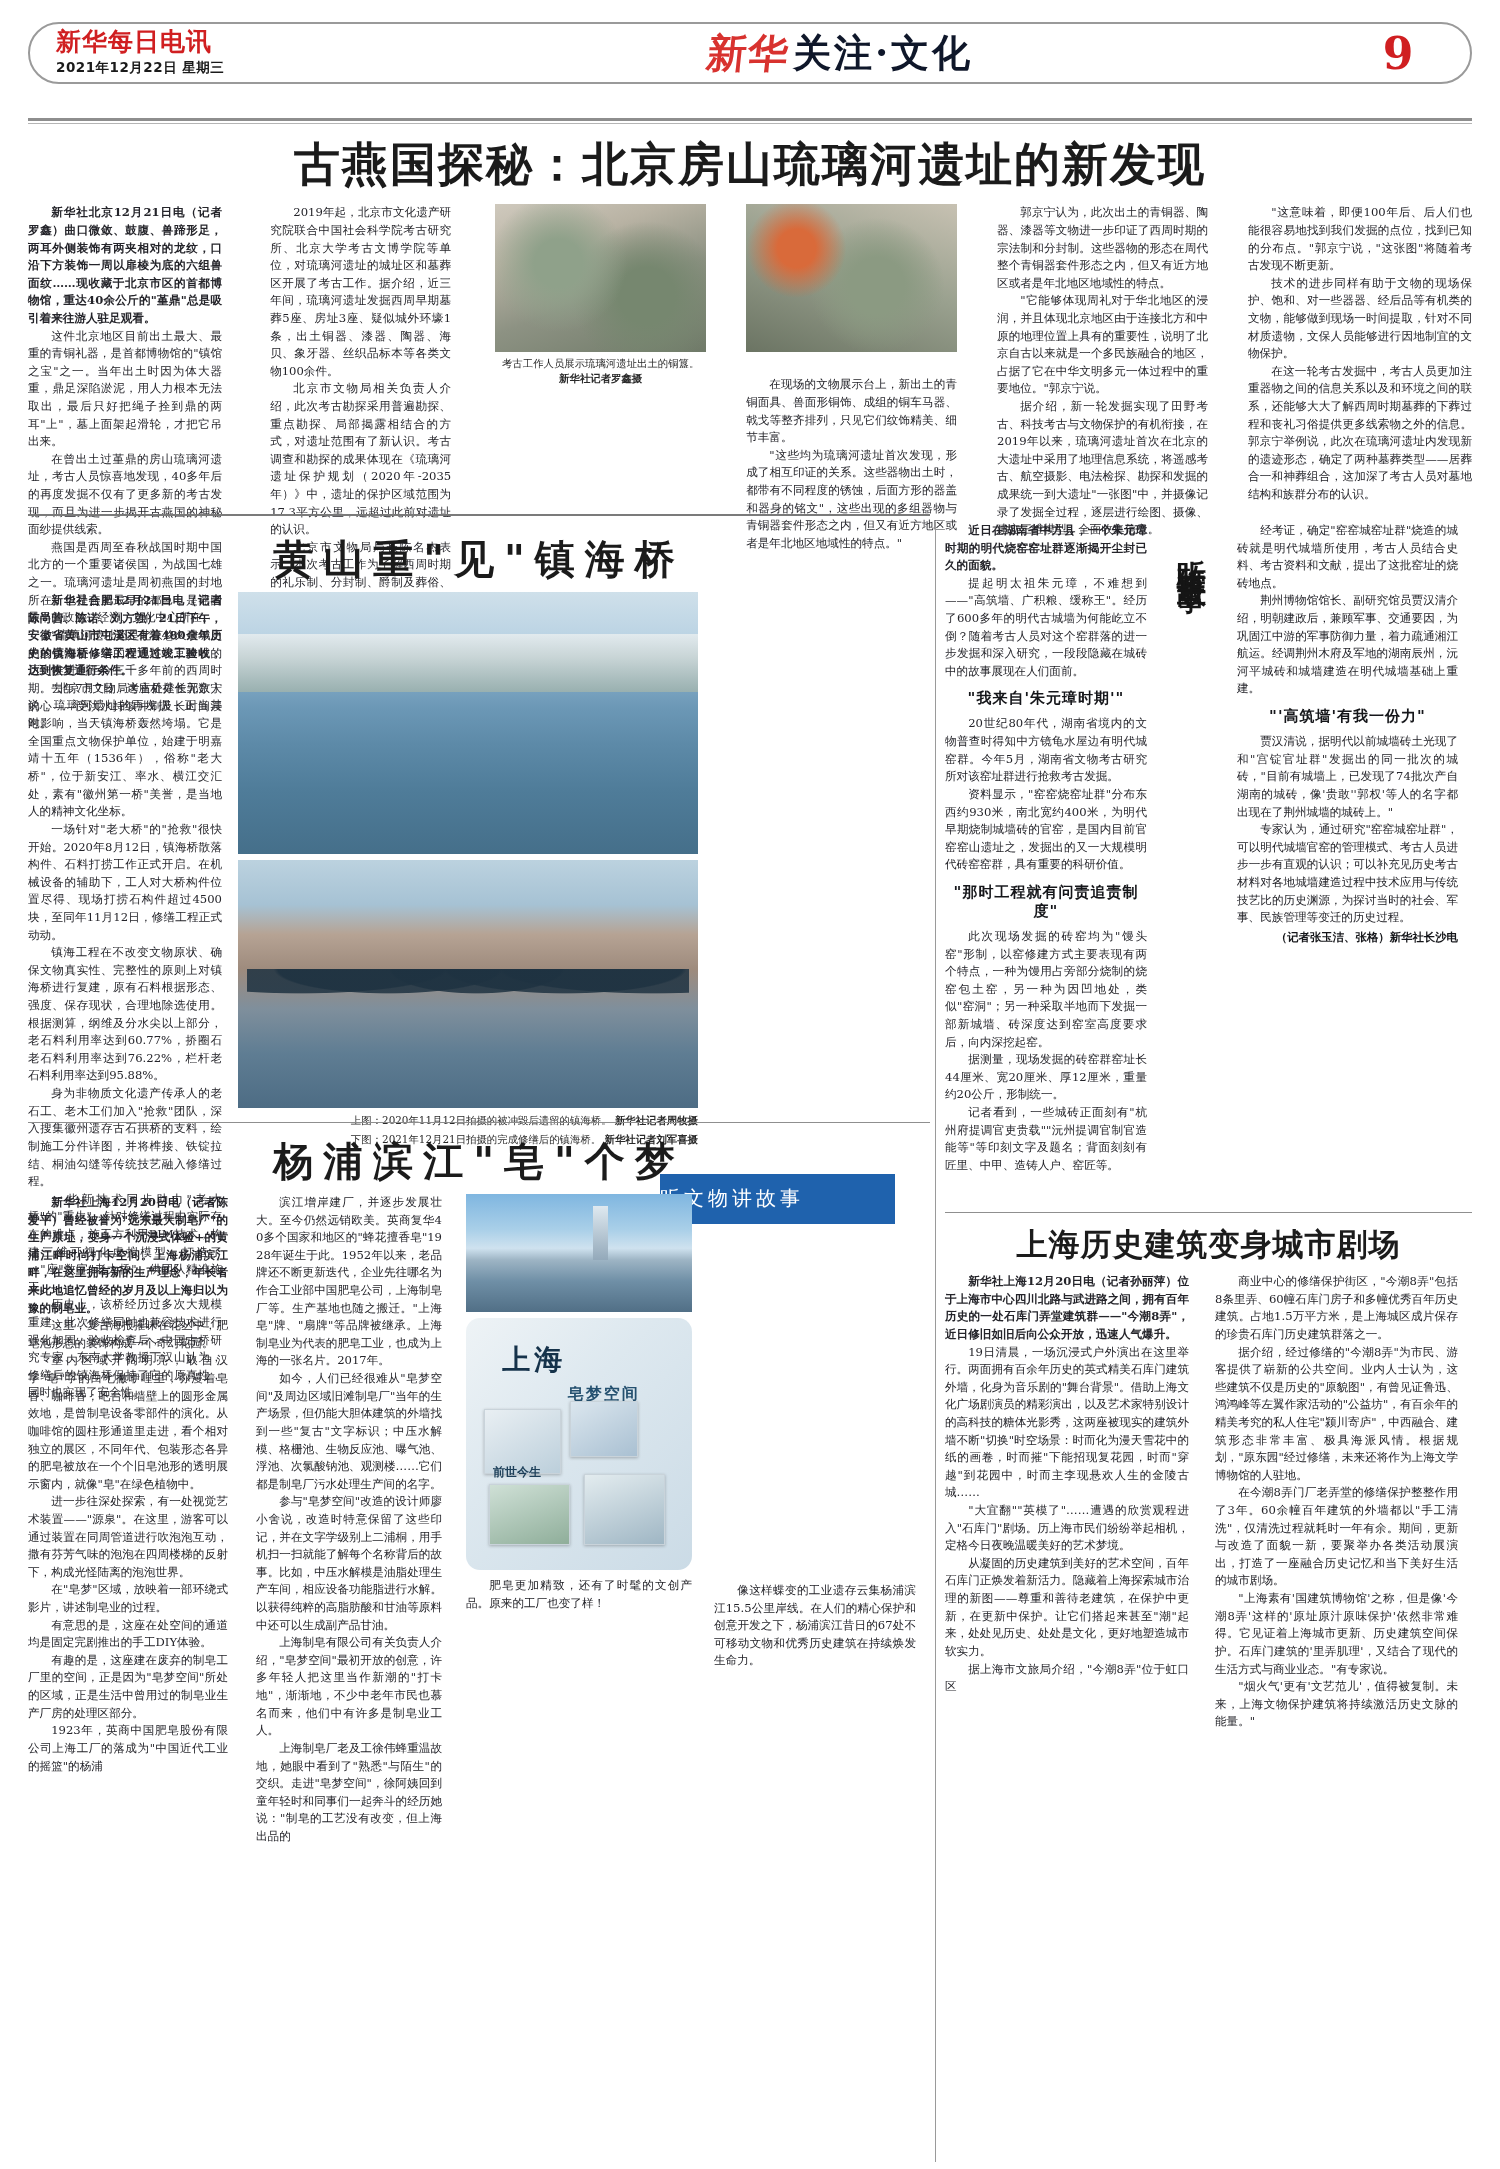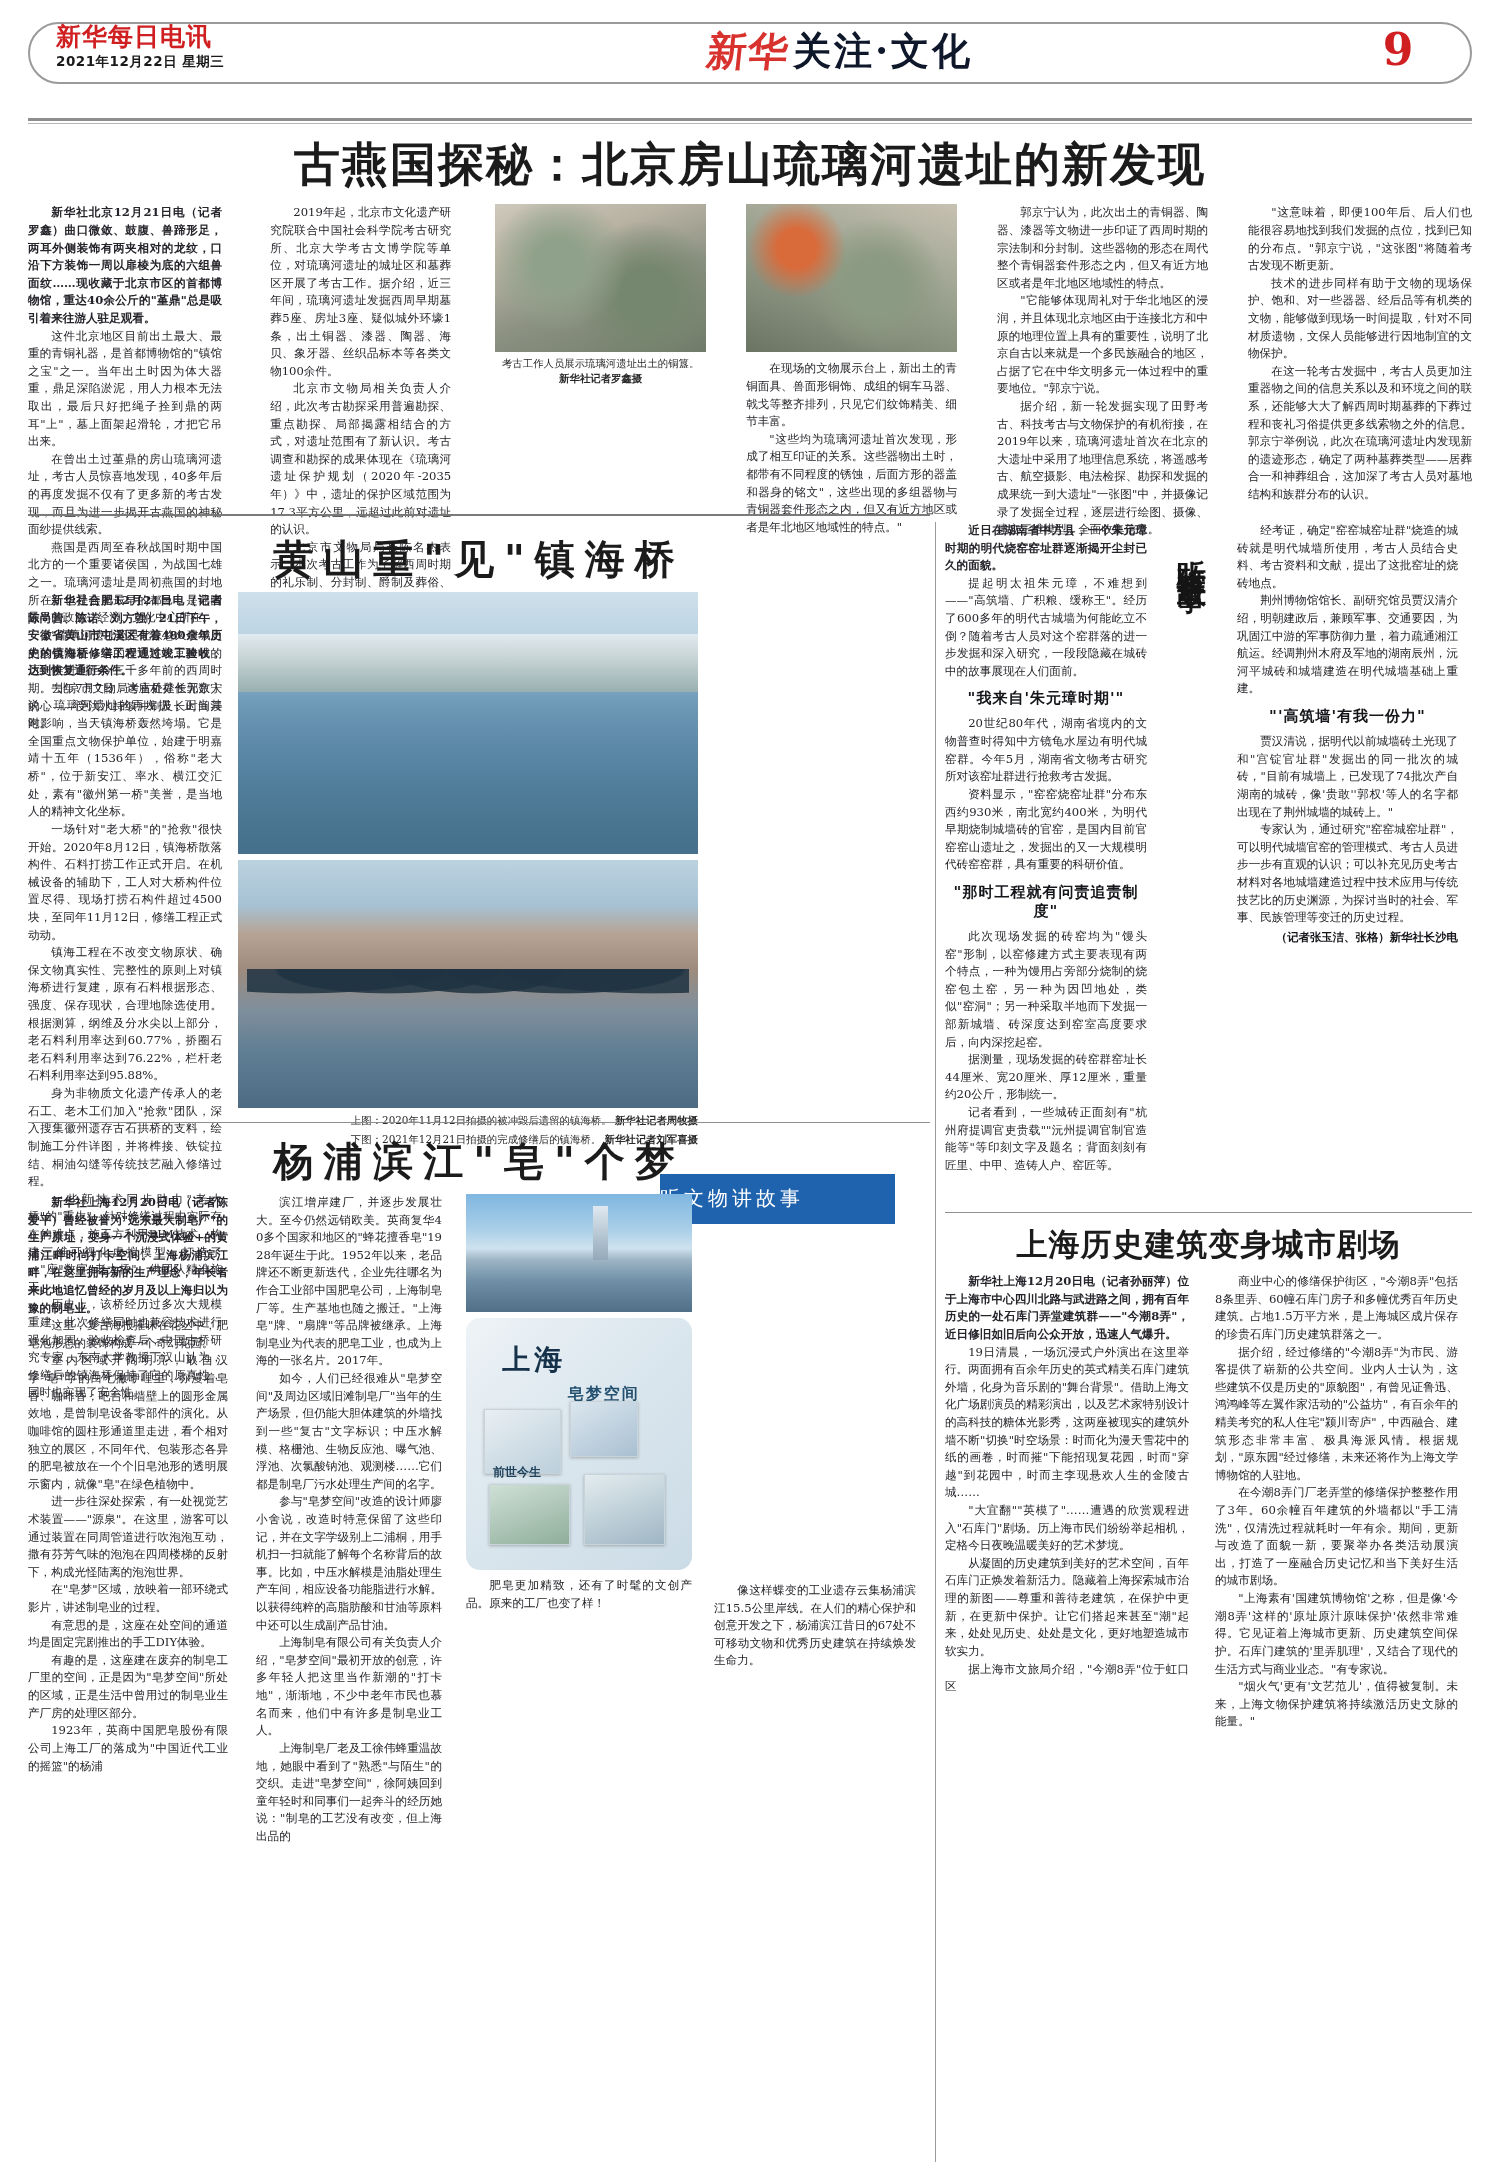--- a/index.html
+++ b/index.html
@@ -16,21 +16,21 @@
 
   
   .masthead {
     position:relative;
     margin:22px 28px 0 28px;
     height:62px;
     border:2px solid #9a9a9a;
     border-radius:34px;
     background:#fff;
     display:flex;
-    align-items:flex-start;
+    align-items:center;
   }
   .mh-left { padding-left:26px; width:300px; }
   .mh-logo {
     font-size:25px; font-weight:bold; color:#d01f21;
     letter-spacing:1px; line-height:1.05;
     font-family:"DejaVu Serif","Liberation Serif",serif;
   }
   .mh-date {
     font-size:13.5px; color:#1a1a1a; margin-top:3px; font-weight:bold;
     letter-spacing:0.5px;
@@ -242,21 +242,21 @@
       <div class="col" style="width:246px; padding:0 10px;">
         <div class="photo ph-bronze" style="height:148px;"></div>
         <div class="caption">
           <span>考古工作人员展示琉璃河遗址出土的铜簋。</span>
           <span class="credit">新华社记者罗鑫摄</span>
         </div>
       </div>
 
       <div class="col" style="width:246px; padding:0 10px;">
         <div class="photo ph-bronze2" style="height:148px;"></div>
-        <p class="body" style="margin-top:8px;">在现场的文物展示台上，新出土的青铜面具、兽面形铜饰、成组的铜车马器、戟戈等整齐排列，只见它们纹饰精美、细节丰富。</p>
+        <p class="body" style="margin-top:24px;">在现场的文物展示台上，新出土的青铜面具、兽面形铜饰、成组的铜车马器、戟戈等整齐排列，只见它们纹饰精美、细节丰富。</p>
         <p class="body">"这些均为琉璃河遗址首次发现，形成了相互印证的关系。这些器物出土时，都带有不同程度的锈蚀，后面方形的器盖和器身的铭文"，这些出现的多组器物与青铜器套件形态之内，但又有近方地区或者是年北地区地域性的特点。"</p>
       </div>
 
       <div class="col" style="width:246px; padding:0 10px;">
         <p class="body">郭京宁认为，此次出土的青铜器、陶器、漆器等文物进一步印证了西周时期的宗法制和分封制。这些器物的形态在周代整个青铜器套件形态之内，但又有近方地区或者是年北地区地域性的特点。</p>
         <p class="body">"它能够体现周礼对于华北地区的浸润，并且体现北京地区由于连接北方和中原的地理位置上具有的重要性，说明了北京自古以来就是一个多民族融合的地区，占据了它在中华文明多元一体过程中的重要地位。"郭京宁说。</p>
         <p class="body">据介绍，新一轮发掘实现了田野考古、科技考古与文物保护的有机衔接，在2019年以来，琉璃河遗址首次在北京的大遗址中采用了地理信息系统，将遥感考古、航空摄影、电法检探、勘探和发掘的成果统一到大遗址"一张图"中，并摄像记录了发掘全过程，逐层进行绘图、摄像、建立三维模型，全面收集信息。</p>
       </div>
 
       <div class="col" style="width:250px; padding-left:10px;">

